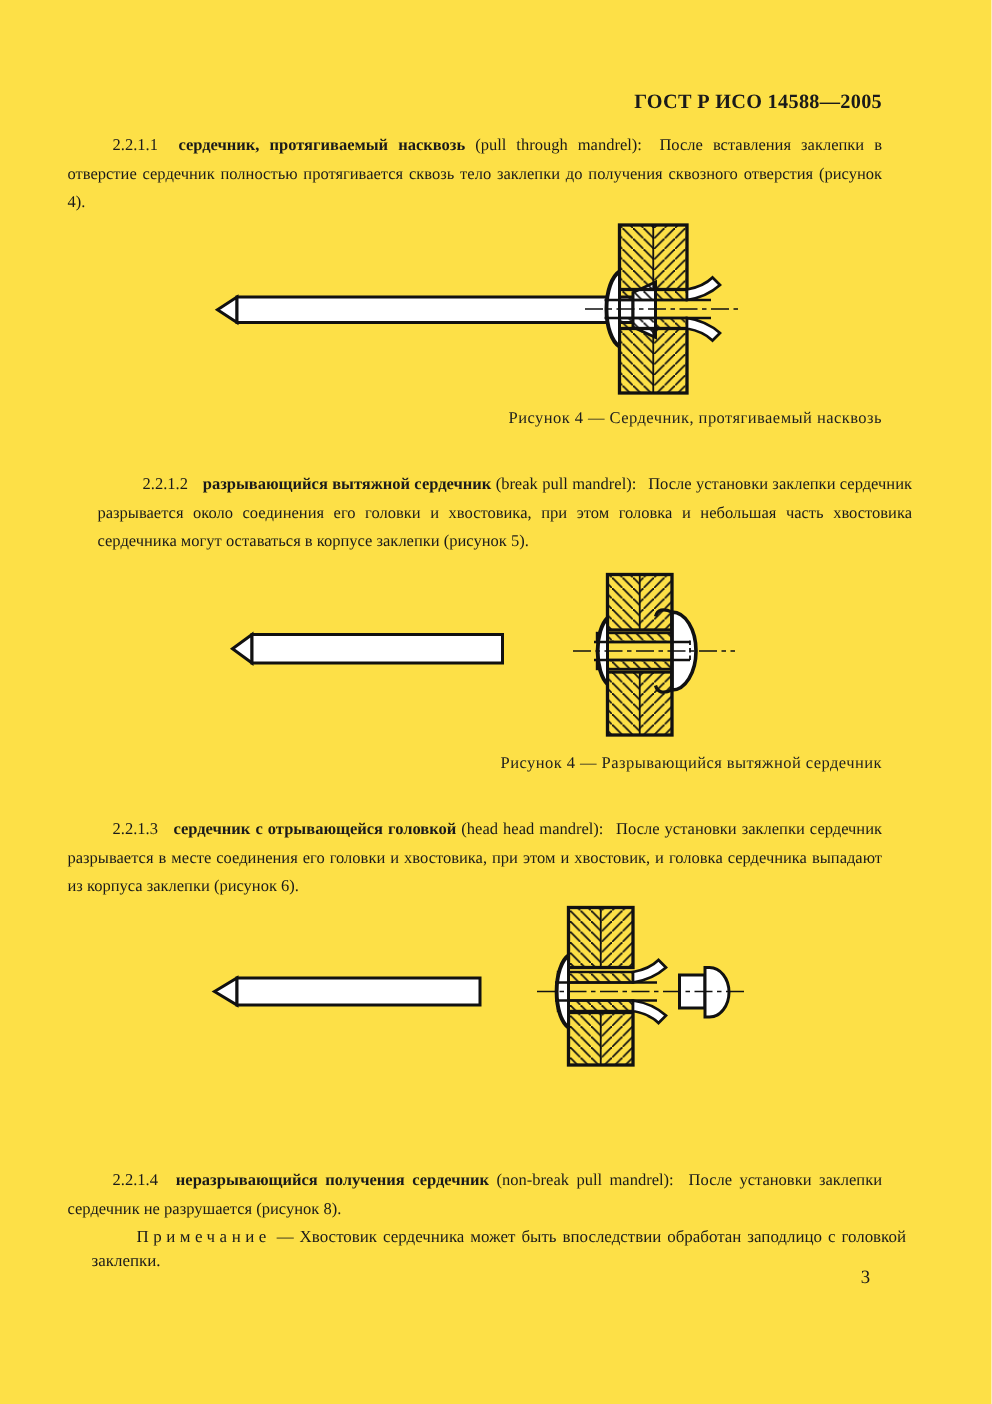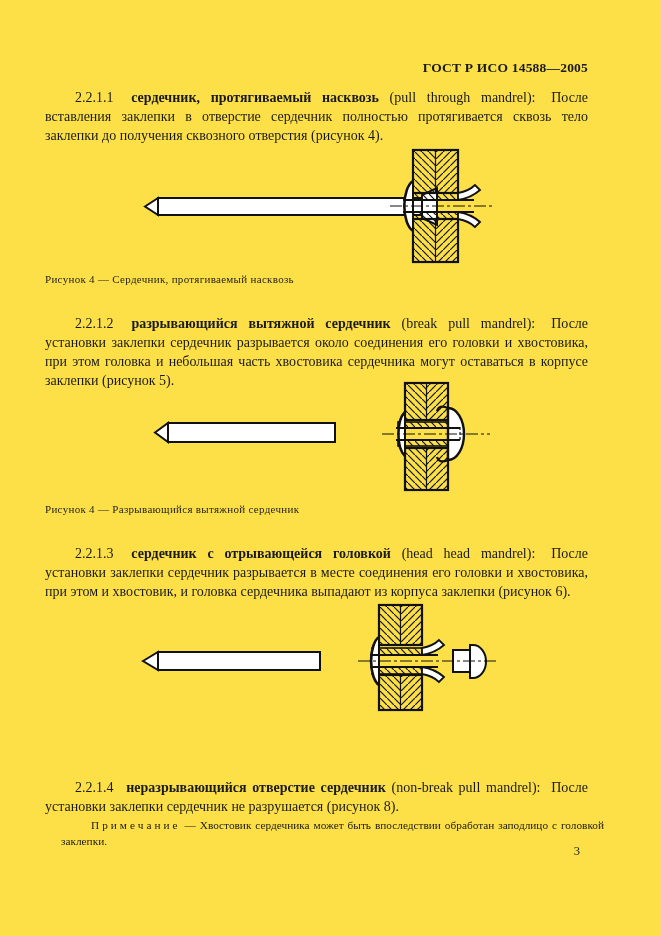--- a/index.html
+++ b/index.html
@@ -11,40 +11,40 @@
     color:#1a1a1a;
     overflow:hidden;
   }
   .content{position:absolute;left:45px;width:543px;}
   .doc-header{
     top:60px;
     font-size:13.5px;font-weight:bold;text-align:right;
     letter-spacing:.2px;
   }
   .para{
-    font-size:14px;line-height:19px;
+    font-size:11px;line-height:19px;
     text-align:justify;text-indent:30px;
   }
   .para .num{margin-right:7px;}
   .para .term{font-weight:bold;}
   .para .eng{margin-right:5px;}
   .fig{position:absolute;left:100px;}
   .fig svg{display:block;}
   .caption{
-    font-size:11px;line-height:13px;text-align:left;
+    font-size:11px;line-height:13px;text-align:right;
     color:#1f1f1f;letter-spacing:.3px;
   }
   .note{
     font-size:11.3px;line-height:16px;text-align:justify;text-indent:30px;margin-left:16px;
   }
   .note .note-label{letter-spacing:3px;}
   .page-num{
     top:844px;font-size:12.5px;text-align:right;padding-right:8px;box-sizing:border-box;
   }
-  .p1{top:88px;} .p2{top:314px;} .p3{top:544px;} .p4{top:778px;}
+  .p1{top:88px;} .p2{top:314px;margin-left:20px;} .p3{top:544px;} .p4{top:778px;}
   .c4{top:273px;} .c5{top:503px;} .c6{top:727px;}
   .f4{top:145px;} .f5{top:378px;} .f6{top:600px;}
   .noteblock{top:817px;}
 </style>
 </head>
 <body>
 
 <div class="page">
 
   <div class="content doc-header">ГОСТ Р ИСО 14588—2005</div>
@@ -189,21 +189,21 @@
           <rect x="353" y="50" width="17" height="22" fill="#fff" stroke="#111" stroke-width="2"></rect>
           <path d="M370,45 L373,45 A13,16.5 0 0 1 373,78 L370,78 Z" fill="#fff" stroke="#111" stroke-width="2"></path>
         </g>
         <line x1="258" y1="61" x2="397" y2="61" stroke="#111" stroke-width="1" stroke-dasharray="12 3 3 3"></line>
       </g>
     </svg>
   </div>
 
   <div class="content para p4">
     <span class="num">2.2.1.4</span>
-    <span class="term">неразрывающийся отверстие сердечник</span>
+    <span class="term">неразрывающийся получения сердечник</span>
     <span class="eng">(non-break pull mandrel):</span>
     <span class="body-text">После установки заклепки сердечник не разрушается (рисунок 8).</span>
   </div>
 
   <div class="content note noteblock">
     <span class="note-label">Примечание</span>
     <span class="note-text">— Хвостовик сердечника может быть впоследствии обработан заподлицо с головкой заклепки.</span>
   </div>
 
   <div class="content page-num">3</div>

